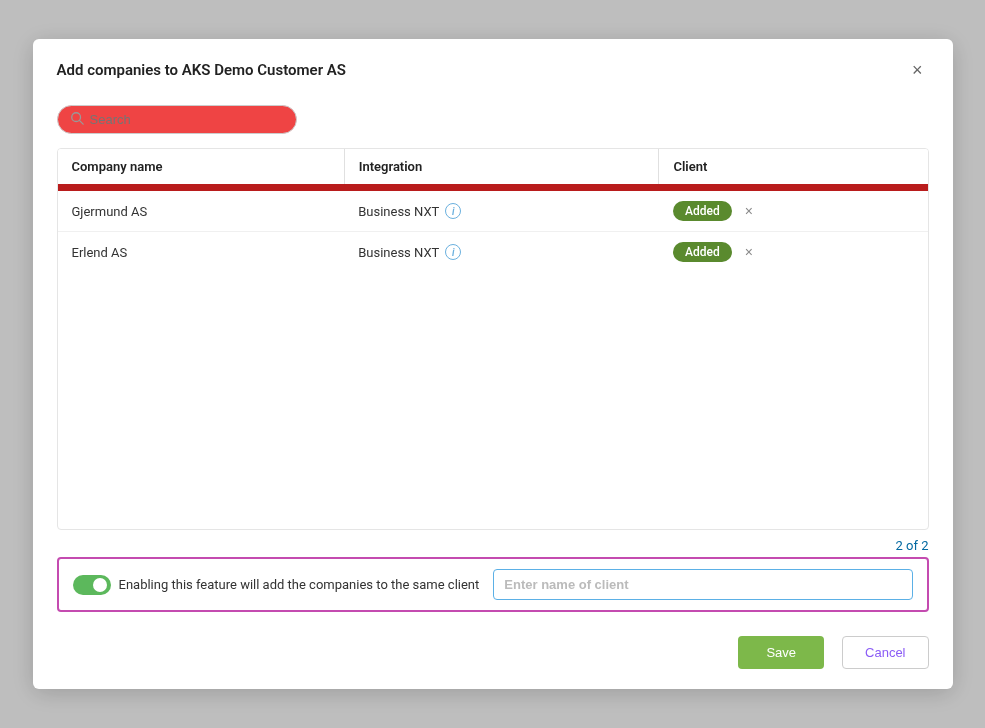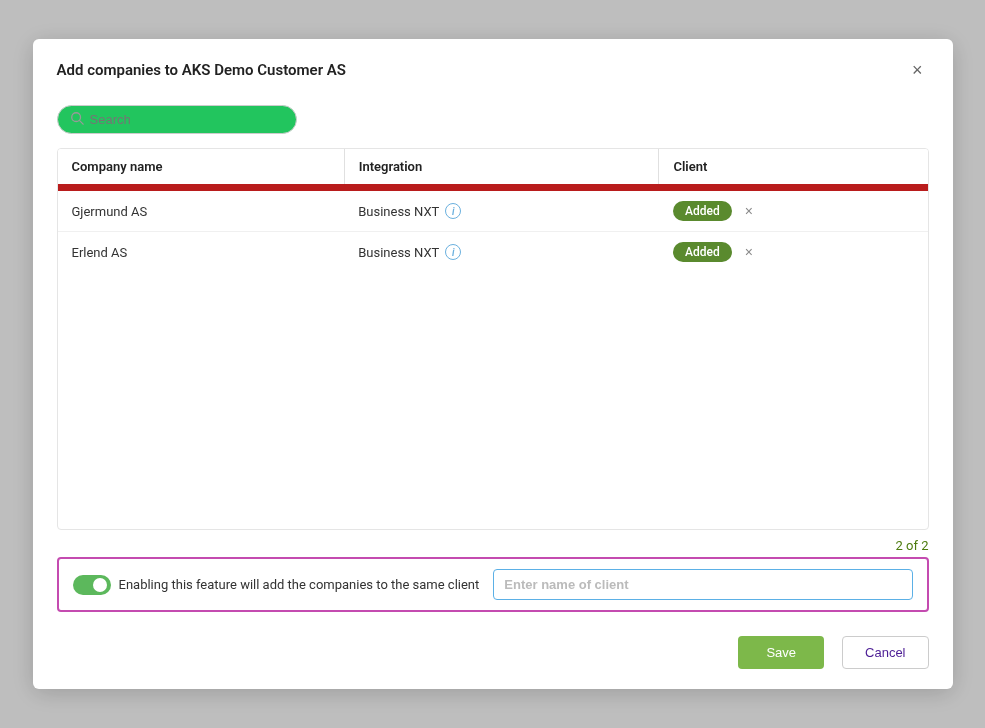--- a/index.html
+++ b/index.html
@@ -79,21 +79,21 @@
       justify-content: space-between;
     }
     .search-dropdown span { color: #aaa; }
     .search-bar {
       display: flex;
       align-items: center;
       border: 1px solid #ccc;
       border-radius: 20px;
       padding: 5px 12px;
       width: 240px;
-      background: #22c55e;
+      background: #ef4444;
     }
     .search-bar input {
       border: none;
       outline: none;
       font-size: 13px;
       color: #333;
       width: 100%;
       background: transparent;
     }
     .search-icon-svg {
@@ -164,21 +164,21 @@
       font-size: 14px;
       padding: 2px 4px;
     }
     .client-col {
       display: flex;
       align-items: center;
       gap: 9px;
     }
     .count-row {
       text-align: right;
-      color: #4d7c0f;
+      color: #0369a1;
       font-size: 13px;
       padding: 8px 0 4px 0;
     }
     .bottom-bar {
       border: 2px solid #c44bb0;
       border-radius: 4px;
       display: flex;
       align-items: center;
       padding: 10px 14px;
       margin: 0 24px 16px 24px;
@@ -238,21 +238,21 @@
       color: #fff;
       border: none;
       border-radius: 4px;
       padding: 8px 28px;
       font-size: 13px;
       cursor: pointer;
       font-weight: 500;
     }
     .btn-cancel {
       background: #fff;
-      color: #4c1d95;
+      color: #8b5cf6;
       border: 1px solid #ccc;
       border-radius: 4px;
       padding: 8px 22px;
       font-size: 13px;
       cursor: pointer;
     }
     .integration-cell {
       display: flex;
       align-items: center;
     }

